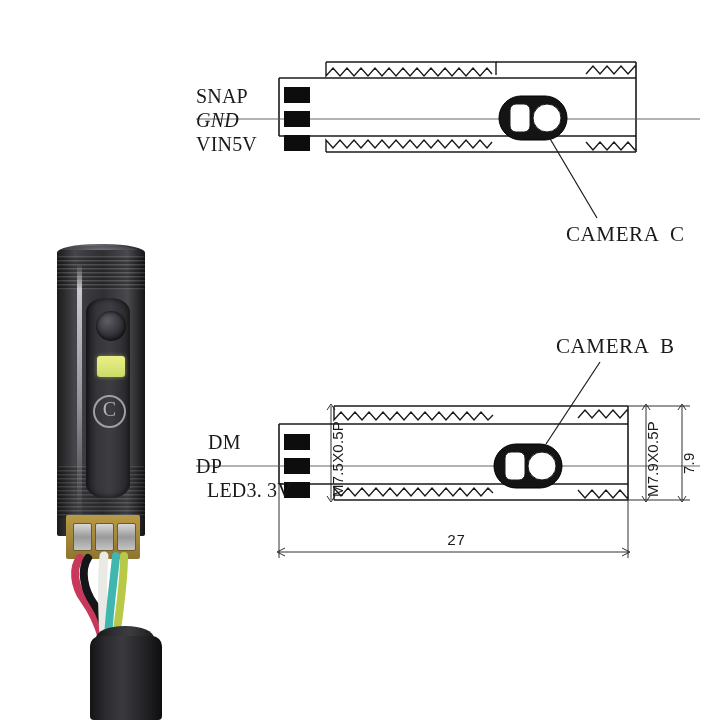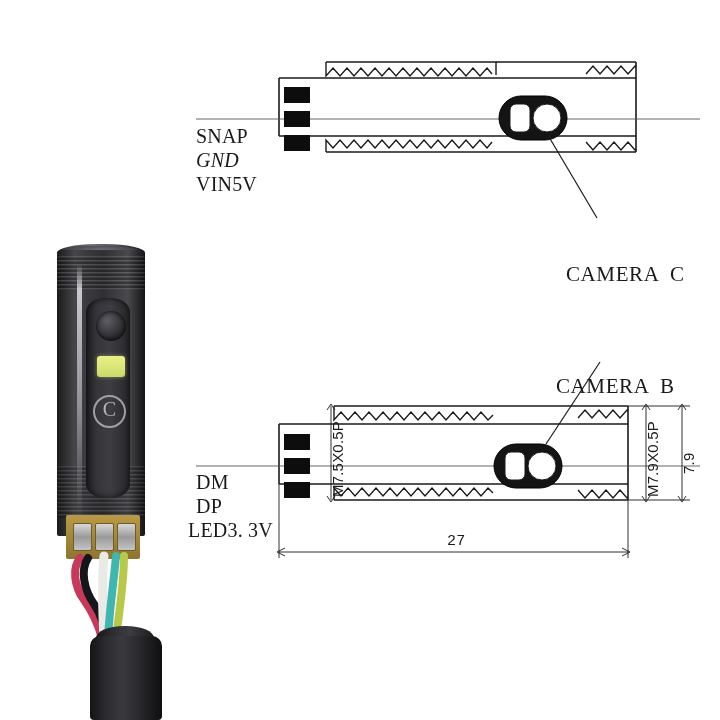--- a/index.html
+++ b/index.html
@@ -34,21 +34,20 @@
 
   
   .lbl {
     position: absolute;
     font-family: "Liberation Serif", "DejaVu Serif", serif;
     font-size: 20px;
     line-height: 1;
     color: #1a1a1a;
     white-space: pre;
     letter-spacing: 0.2px;
-    margin-top: 40px;
   }
   .lbl.cam {
     font-size: 21px;
     letter-spacing: 0.6px;
   }
   .dim {
     position: absolute;
     font-family: "Liberation Sans", "DejaVu Sans", sans-serif;
     font-size: 15px;
     color: #1a1a1a;
@@ -400,22 +399,22 @@
   </svg>
 
   <div class="lbl" style="left:196px; top:86px;">SNAP</div>
   <div class="lbl" style="left:196px; top:110px;font-style:italic;">GND</div>
   <div class="lbl" style="left:196px; top:134px;">VIN5V</div>
 
   <div class="lbl cam" style="left:556px; top:336px;">CAMERA  B</div>
 
   <div class="lbl cam" style="left:566px; top:224px;">CAMERA  C</div>
 
-  <div class="lbl" style="left:196px; top:432px;">DM</div>
+  <div class="lbl" style="left:208px; top:432px;">DM</div>
   <div class="lbl" style="left:196px; top:456px;">DP</div>
-  <div class="lbl" style="left:188px; top:480px;">LED3. 3V</div>
+  <div class="lbl" style="left:207px; top:480px;">LED3. 3V</div>
 
   <div class="dim vert" style="left:329px; top:497px;">M7.5X0.5P</div>
   <div class="dim vert" style="left:644px; top:497px;">M7.9X0.5P</div>
   <div class="dim vert" style="left:680px; top:474px;">7.9</div>
   <div class="dim" style="left:447px; top:533px;font-family:Liberation Mono, monospace;">27</div>
 
 </div>
 
 </body></html>

